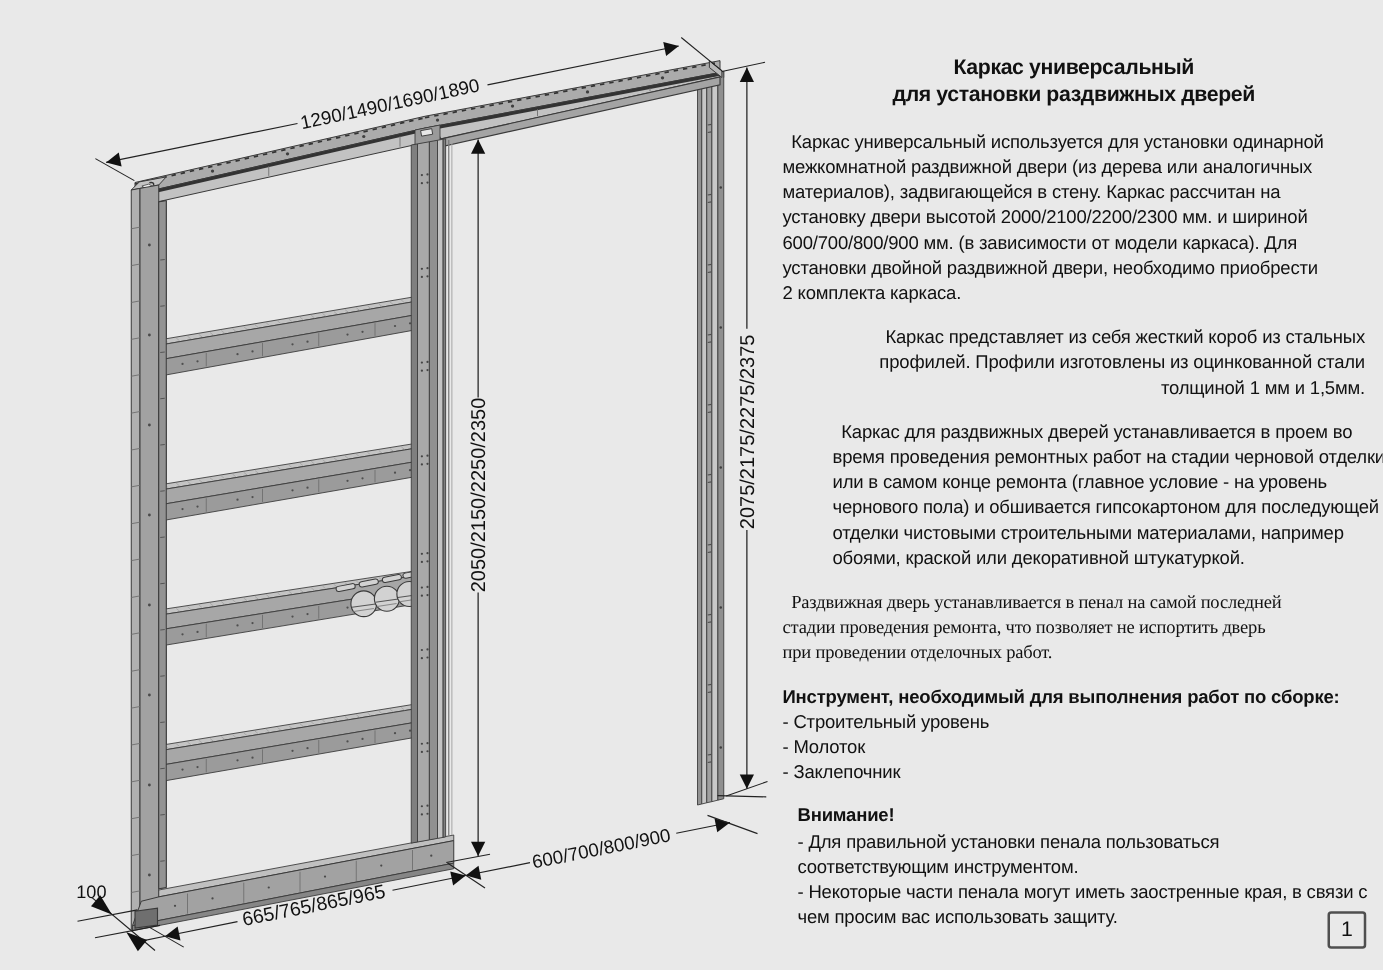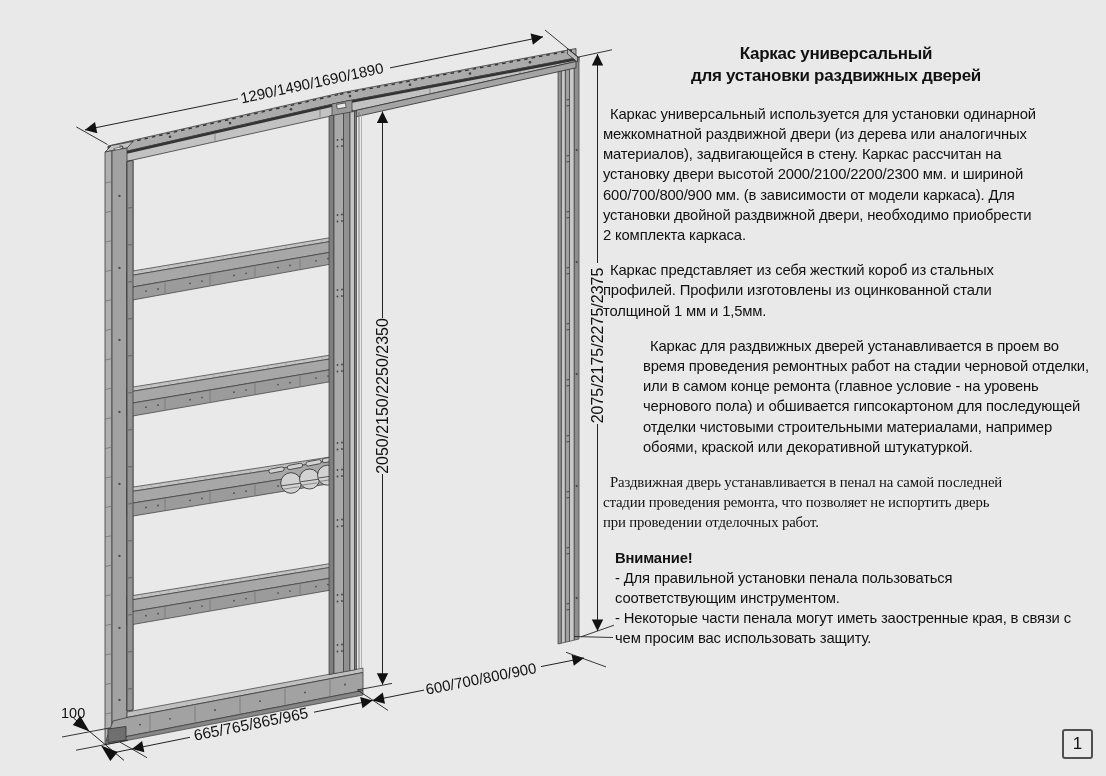--- a/index.html
+++ b/index.html
@@ -1,18 +1,18 @@
 <!DOCTYPE html>
 <html><head><meta charset="utf-8">
 <style>
 html,body{margin:0;padding:0;}
 body{width:1106px;height:776px;background:#e9e9e9;position:relative;overflow:hidden;
  font-family:"Liberation Sans", sans-serif;}
 #draw{position:absolute;left:0;top:0;}
-#col{position:absolute;left:603px;top:43px;width:466px;color:#111;
+#col{position:absolute;left:626px;top:43px;width:466px;color:#111;
  font-size:14.8px;line-height:20.2px;letter-spacing:-0.15px;white-space:nowrap;}
 #col h1{font-size:17px;line-height:22px;text-align:center;margin:0 0 16.7px 0;font-weight:bold;letter-spacing:-0.3px;}
 #col p{margin:0 0 15px 0;}
 #col p.last{margin:12px;}
 b{font-weight:bold;}
 #pagebox{position:absolute;left:1062px;top:729px;width:27px;height:26px;border:2px solid #4f4f4f;
  border-radius:3px;text-align:center;line-height:26px;font-size:17px;color:#111;}
 </style></head>
 <body>
 <svg id="draw" width="1106" height="776" viewBox="0 0 1106 776">
@@ -400,17 +400,18 @@
 <text x="61" y="718" font-size="14.5" fill="#111" font-family="Liberation Sans, sans-serif">100</text>
 <line x1="73.4" y1="717.9" x2="124.0" y2="760.4" stroke="#222" stroke-width="1.0"></line>
 <polygon points="89.5,731.5 72.8,725.0 80.2,716.1" fill="#111"></polygon>
 <polygon points="101.0,745.5 117.7,752.0 110.3,760.9" fill="#111"></polygon>
 <line x1="62.0" y1="737.0" x2="110.0" y2="727.9" stroke="#222" stroke-width="0.9"></line>
 <line x1="76.0" y1="750.2" x2="128.0" y2="740.3" stroke="#222" stroke-width="0.9"></line>
 </svg>
 <div id="col">
 <h1>Каркас универсальный<br>для установки раздвижных дверей</h1>
 <p style="text-indent:7px;" class="">Каркас универсальный используется для установки одинарной<br>межкомнатной раздвижной двери (из дерева или аналогичных<br>материалов), задвигающейся в стену. Каркас рассчитан на<br>установку двери высотой 2000/2100/2200/2300 мм. и шириной<br>600/700/800/900 мм. (в зависимости от модели каркаса). Для<br>установки двойной раздвижной двери, необходимо приобрести<br>2 комплекта каркаса.</p>
-<p style="text-indent:7px;" class="">Каркас представляет из себя жесткий короб из стальных<br>профилей. Профили изготовлены из оцинкованной стали<br>толщиной 1 мм и 1,5мм.</p>
+<p style="text-indent:7px;text-align:right;" class="">Каркас представляет из себя жесткий короб из стальных<br>профилей. Профили изготовлены из оцинкованной стали<br>толщиной 1 мм и 1,5мм.</p>
 <p style="text-indent:7px;margin-left:40px;" class="">Каркас для раздвижных дверей устанавливается в проем во<br>время проведения ремонтных работ на стадии черновой отделки,<br>или в самом конце ремонта (главное условие - на уровень<br>чернового пола) и обшивается гипсокартоном для последующей<br>отделки чистовыми строительными материалами, например<br>обоями, краской или декоративной штукатуркой.</p>
 <p style="text-indent:7px;font-family:Liberation Serif, serif;" class="">Раздвижная дверь устанавливается в пенал на самой последней<br>стадии проведения ремонта, что позволяет не испортить дверь<br>при проведении отделочных работ.</p>
+<p><b>Инструмент, необходимый для выполнения работ по сборке:</b><br>- Строительный уровень<br>- Молоток<br>- Заклепочник</p>
 <p class="last"><b>Внимание!</b><br>- Для правильной установки пенала пользоваться<br>соответствующим инструментом.<br>- Некоторые части пенала могут иметь заостренные края, в связи с<br>чем просим вас использовать защиту.</p>
 </div>
 <div id="pagebox">1</div>
 </body></html>

